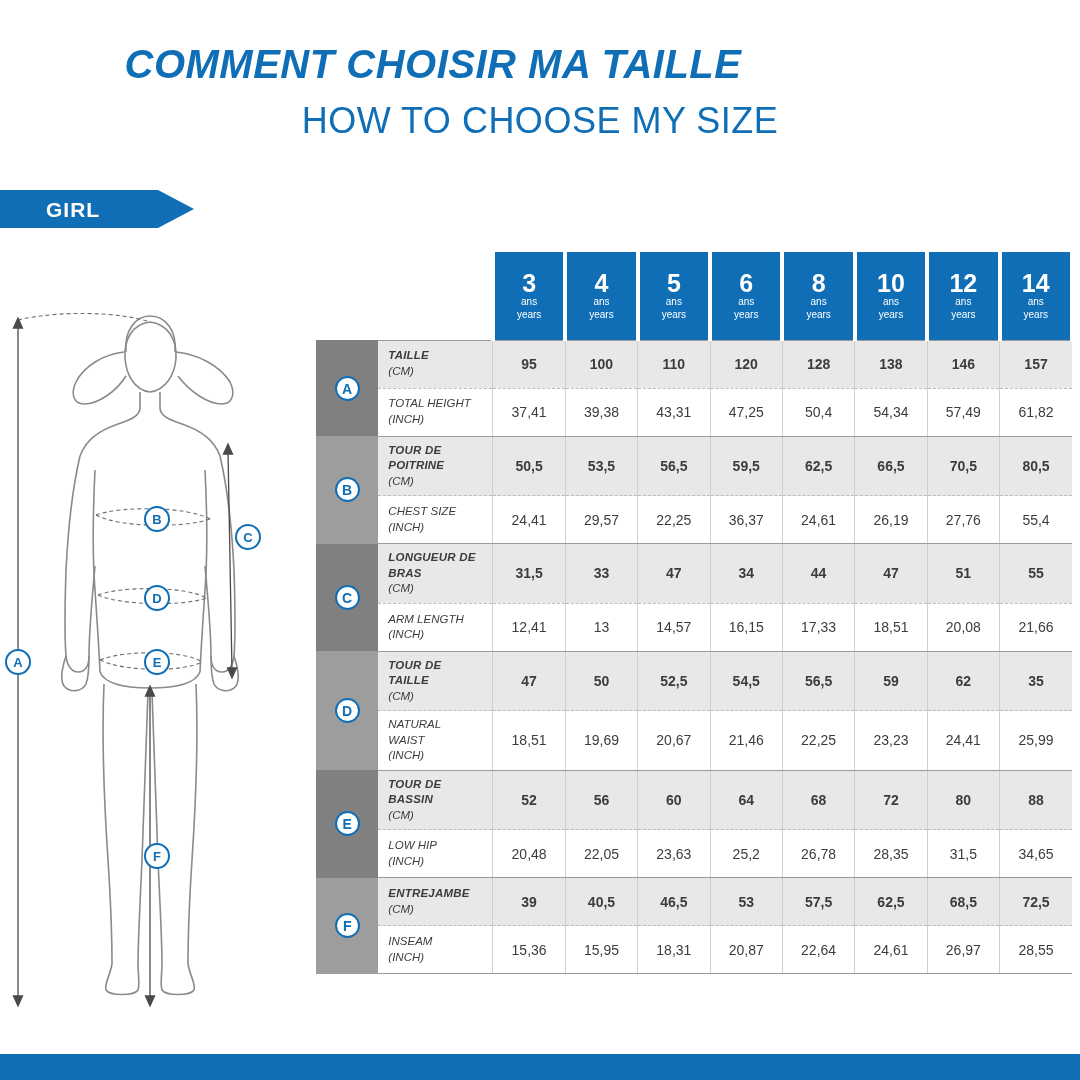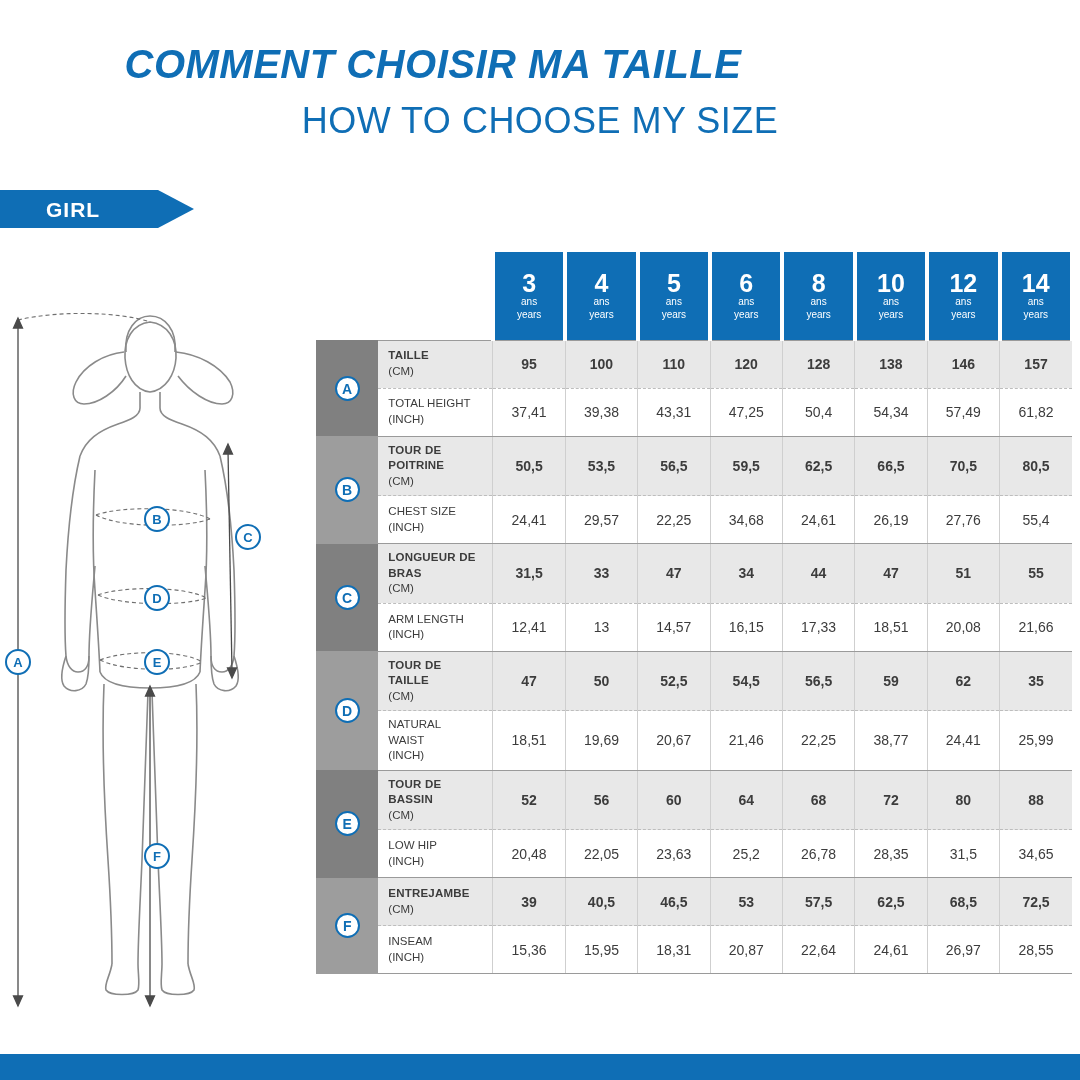--- a/index.html
+++ b/index.html
@@ -86,20 +86,21 @@
     display: inline-block; width: 25px; height: 25px; line-height: 23px;
     border: 2px solid #0f6eb5; border-radius: 50%;
     background: #ffffff; text-align: center;
     font-size: 14px; font-weight: bold; color: #0f6eb5;
   }
 
   td.rowlabel {
     width: 114px; padding: 6px 16px 6px 10px;
     font-size: 11.5px; line-height: 1.35; color: #3c3c3c;
     vertical-align: middle;
+    font-style: italic;
   }
   td.rowlabel .big { font-weight: bold; font-size: 11.5px; letter-spacing: .2px; }
   td.val {
     width: 72px; height: 48px; text-align: center; vertical-align: middle;
     font-size: 14px; color: #3c3c3c;
   }
   tr.cm td.val { font-weight: bold; }
   tr.cm td.rowlabel, tr.cm td.val { background: #e8e8e8; }
   tr.inch td.rowlabel, tr.inch td.val { background: #ffffff; }
   tr.cm td.val, tr.cm td.rowlabel { border-bottom: 1px dashed #bdbdbd; }
@@ -310,21 +311,21 @@
           <td class="val">80,5</td>
         </tr>
         <tr class="inch">
           <td class="rowlabel">
             <div>CHEST SIZE</div>
             <div>(INCH)</div>
           </td>
           <td class="val">24,41</td>
           <td class="val">29,57</td>
           <td class="val">22,25</td>
-          <td class="val">34,68</td>
+          <td class="val">36,37</td>
           <td class="val">24,61</td>
           <td class="val">26,19</td>
           <td class="val">27,76</td>
           <td class="val">55,4</td>
         </tr>
 
         <tr class="cm">
           <td class="letter dark" rowspan="2">
             <span class="letter-circle">C</span>
           </td>
@@ -376,21 +377,21 @@
         <tr class="inch">
           <td class="rowlabel">
             <div>NATURAL WAIST</div>
             <div>(INCH)</div>
           </td>
           <td class="val">18,51</td>
           <td class="val">19,69</td>
           <td class="val">20,67</td>
           <td class="val">21,46</td>
           <td class="val">22,25</td>
-          <td class="val">38,77</td>
+          <td class="val">23,23</td>
           <td class="val">24,41</td>
           <td class="val">25,99</td>
         </tr>
 
         <tr class="cm">
           <td class="letter dark" rowspan="2">
             <span class="letter-circle">E</span>
           </td>
           <td class="rowlabel">
             <div class="big">TOUR DE BASSIN</div>

